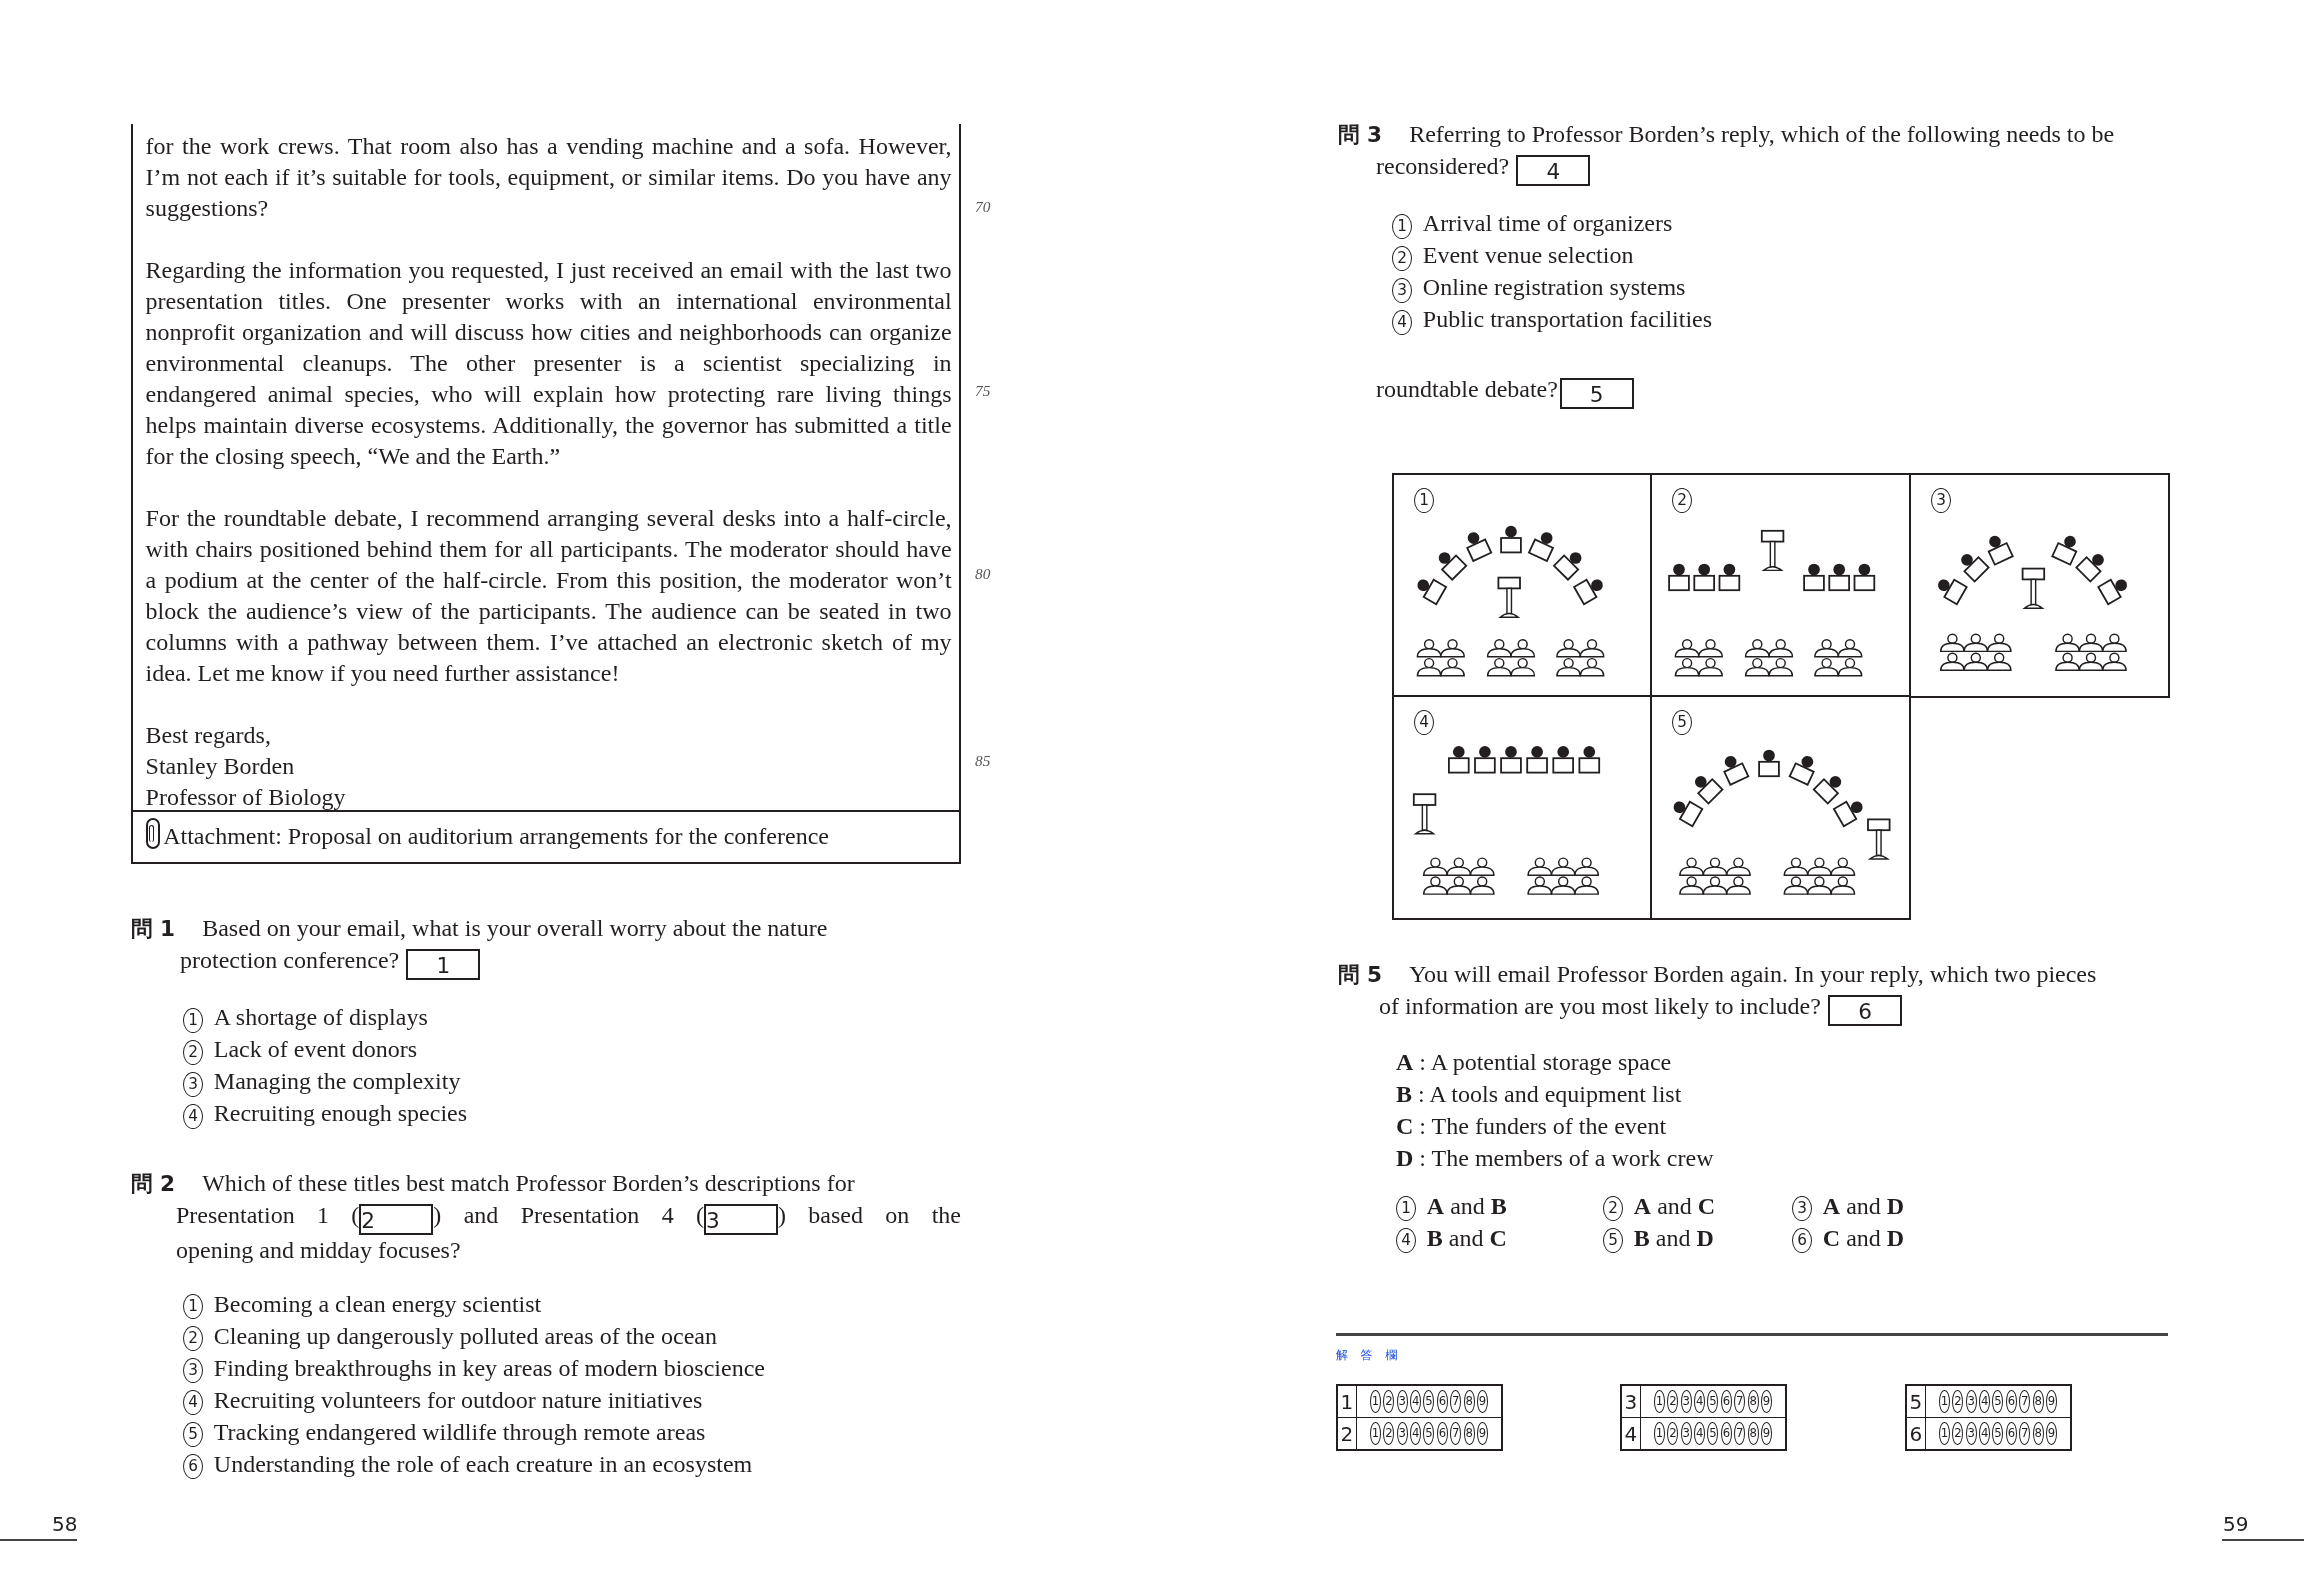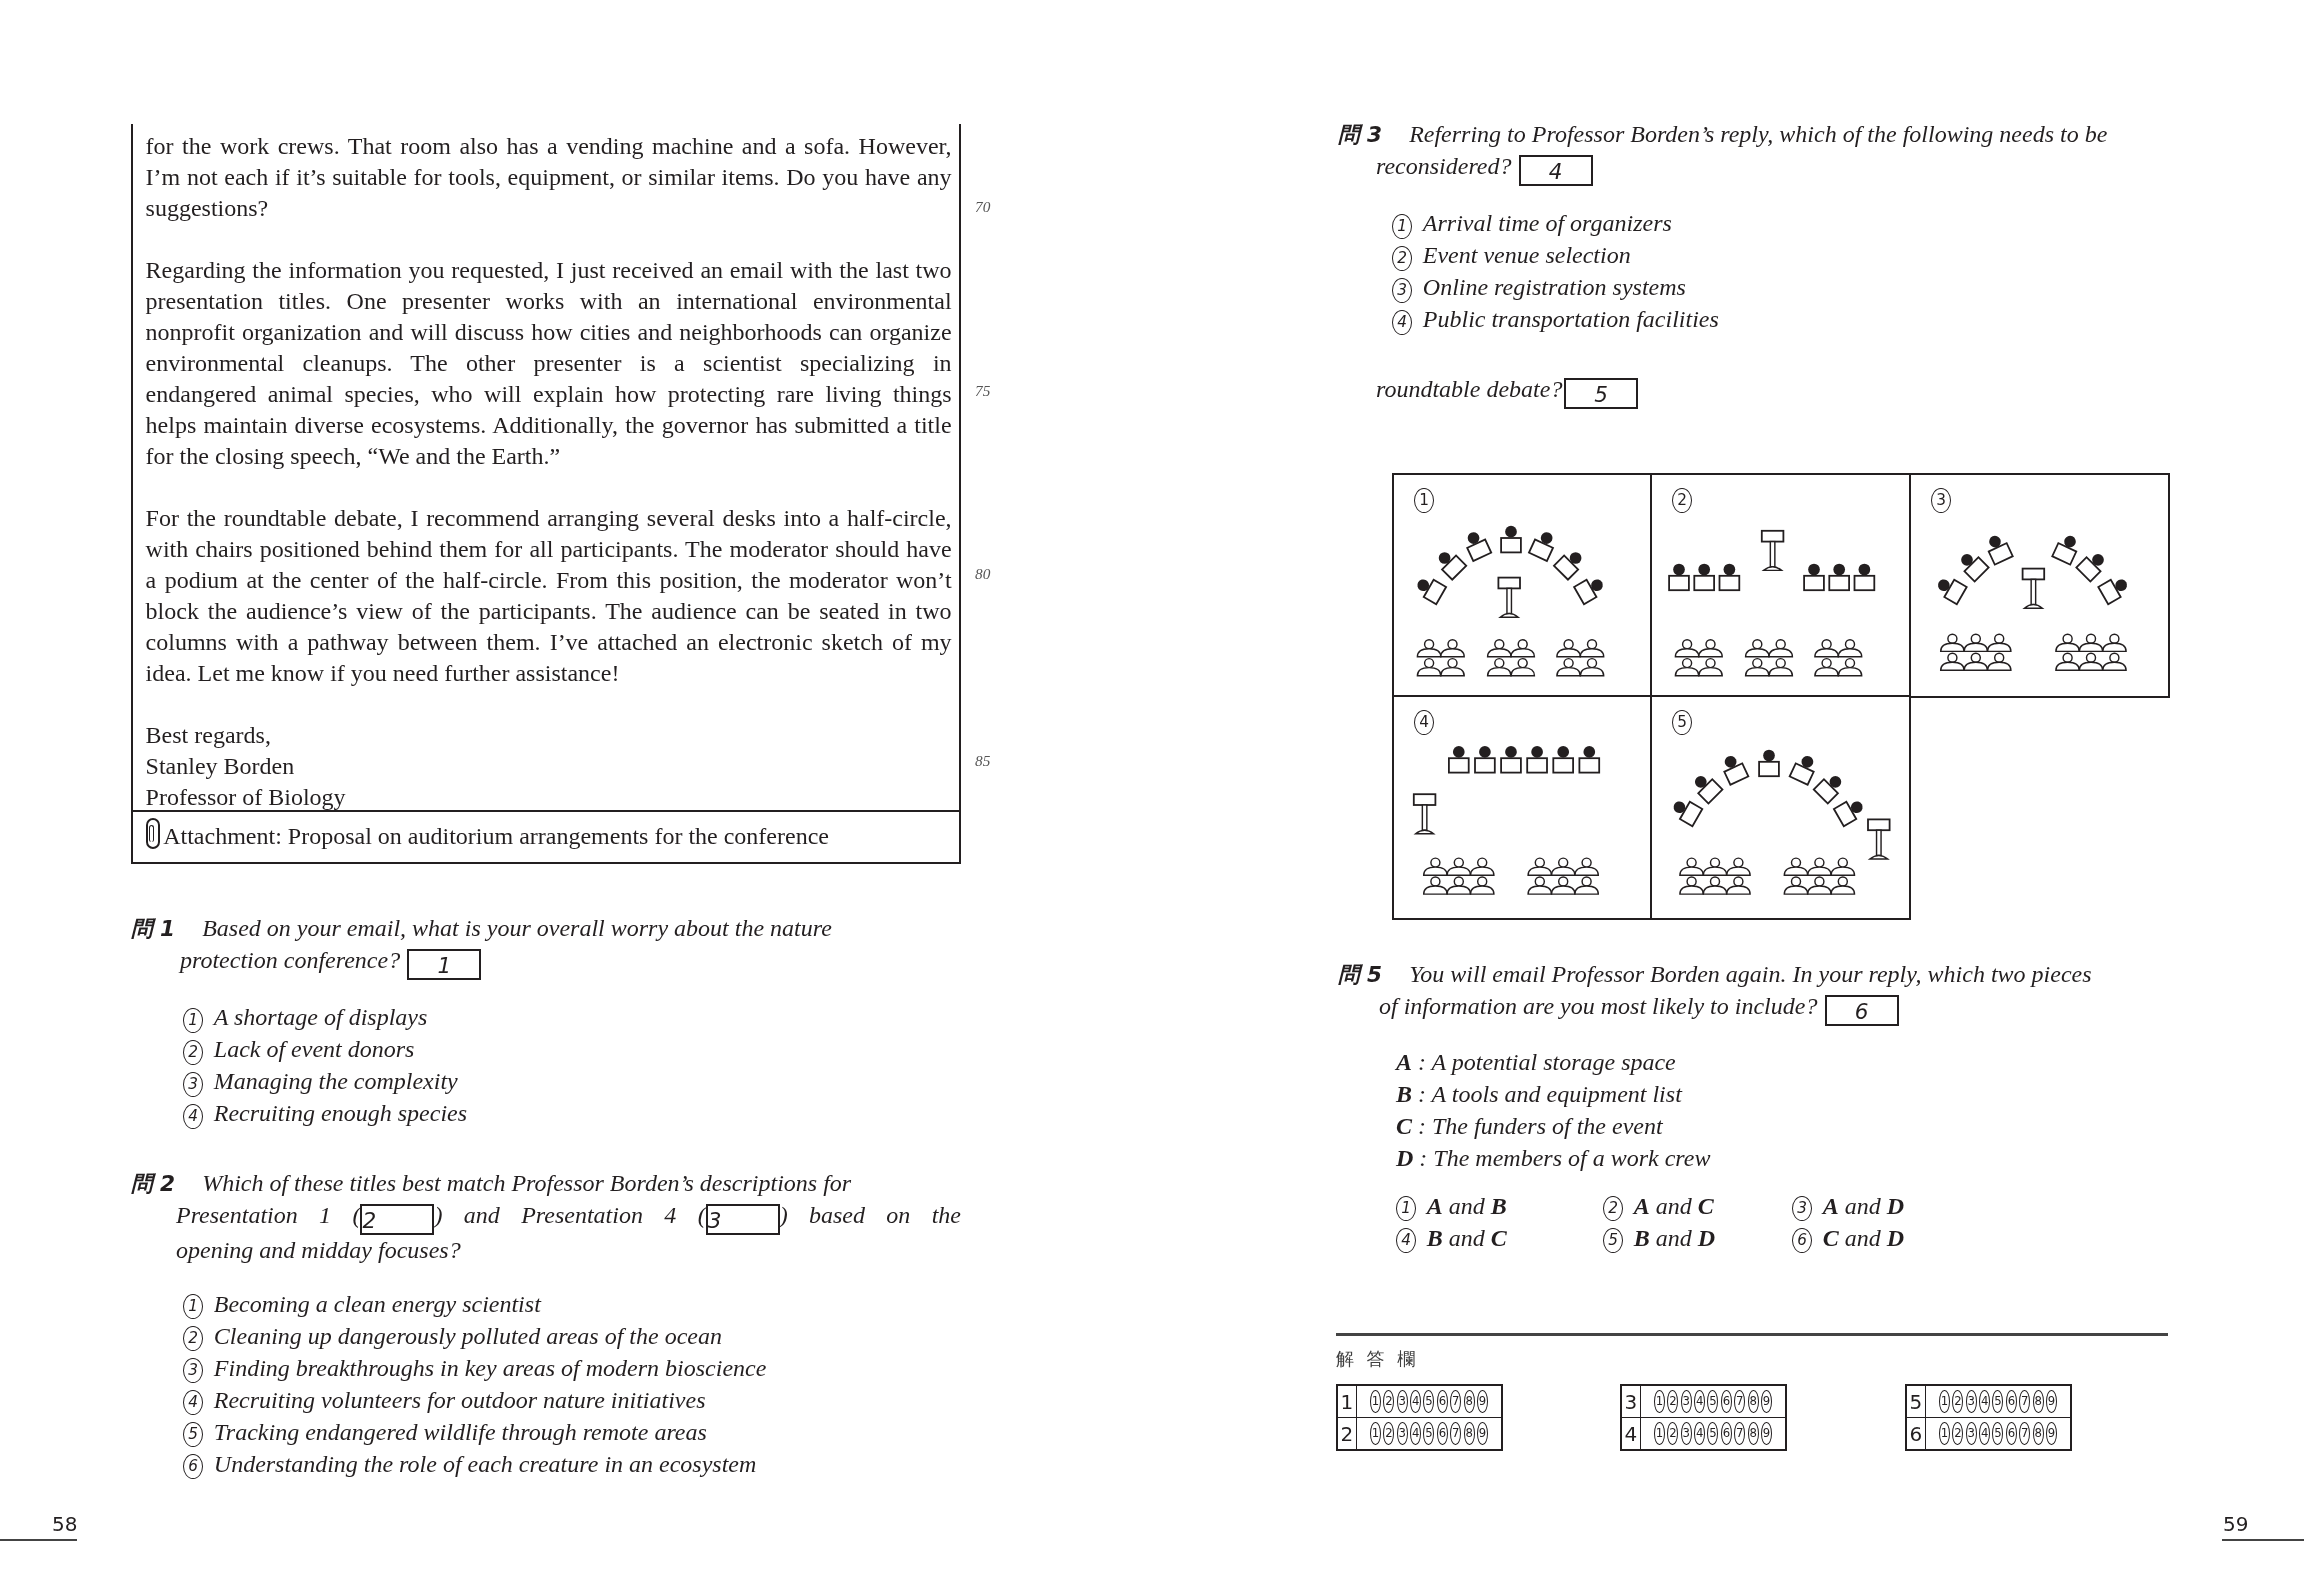--- a/index.html
+++ b/index.html
@@ -15,21 +15,21 @@
   .email-body p.sig { margin:0; text-align:left; }
   .attach-row { position:absolute; left:0; right:0; bottom:0; height:52px; border-top:2.7px solid #231f20;
                 font-size:24px; line-height:49px; padding-left:12.6px; box-sizing:border-box; }
   .clip { display:inline-block; width:10px; height:27px; border:2.3px solid #231f20; border-radius:7.2px;
           vertical-align:-5.4px; margin-right:3.6px; position:relative; }
   .clip::after { content:""; position:absolute; left:1.8px; top:4.5px; width:2.7px; height:16px;
                  border:1.8px solid #231f20; border-radius:3.6px; border-bottom:none; }
   .line-no { position:absolute; left:975px; font-style:italic; font-size:15.3px; color:#555; }
 
   
-  .q { position:absolute; font-size:24px; line-height:31.5px;font-style:italic; }
+  .q { position:absolute; font-size:24px; line-height:31.5px; }
   .q-head { display:block; text-align:justify; text-align-last:left; }
   .q-num { font-family:"DejaVu Sans","Liberation Sans",sans-serif; font-size:21.6px; font-weight:600; margin-right:27px; }
   .q-cont { display:block; padding-left:49px; }
   .ansbox { display:inline-block; border:2.7px solid #231f20; width:74px; height:31px; line-height:29px;
             text-align:center; font-family:"DejaVu Sans","Liberation Sans",sans-serif; font-size:21.6px;
             vertical-align:-5.4px; margin-left:7.2px; box-sizing:border-box; }
   .opts { list-style:none; margin:21.6px 0 0 0; padding:0 0 0 52px; }
   .opts li { line-height:32px; }
   .circ { display:inline-block; width:18px; height:23.4px; border:1.4px solid #231f20; border-radius:50%;
           font-family:"DejaVu Sans","Liberation Sans",sans-serif; font-size:15.3px; line-height:23.4px;
@@ -44,21 +44,21 @@
   
   .pieces { margin:20px 0 0 0; padding-left:58px; }
   .pieces div { line-height:32px; }
   .pieces b { font-weight:bold; }
   .combo { display:grid; grid-template-columns:207px 189px 189px; padding-left:58px; margin-top:16px; }
   .combo div { line-height:32px; }
 
   
   .ans-rule { position:absolute; left:1336px; top:1333px; width:832px; height:2.7px; background:#444; }
   .ans-title { position:absolute; left:1336px; top:1347px; font-family:"DejaVu Sans","Liberation Sans",sans-serif;
-               font-size:18px; letter-spacing:12.6px; color:#404040; }
+               font-size:12px; letter-spacing:12.6px; color:#1d4ed8; }
   .ans-grid { position:absolute; top:1384px; border:2.3px solid #231f20; border-collapse:collapse; }
   .ans-grid td { border:1.4px solid #231f20; height:31px; padding:0; }
   .ans-grid td.n { width:16px; text-align:center; font-family:"DejaVu Sans","Liberation Sans",sans-serif; font-size:20px; padding:0 0.9px; }
   .ans-grid td.bubbles { padding:0 12px; white-space:nowrap; }
   .bub { display:inline-block; width:9px; height:21.6px; border:1.1px solid #231f20; border-radius:50%;
          font-family:"DejaVu Sans","Liberation Sans",sans-serif; font-size:11.7px; line-height:21.6px;
          text-align:center; margin:0 1.2px; vertical-align:middle; }
 
   
   .pg { position:absolute; font-family:"DejaVu Sans","Liberation Sans",sans-serif; font-size:20px; }

